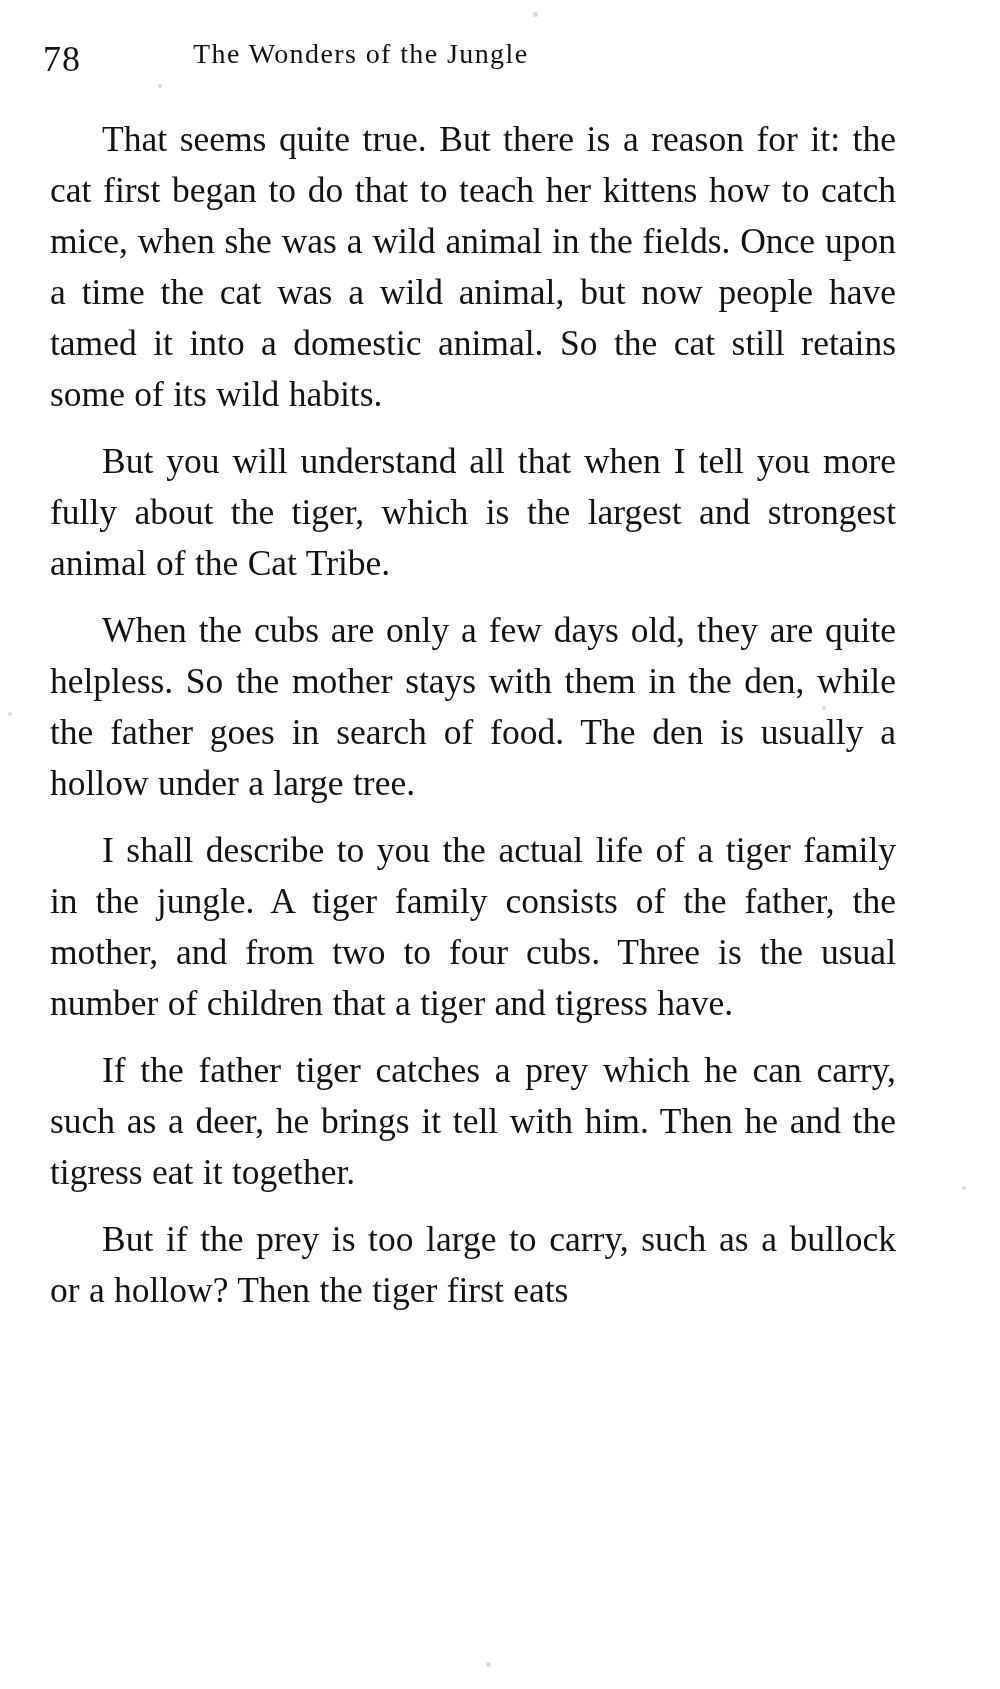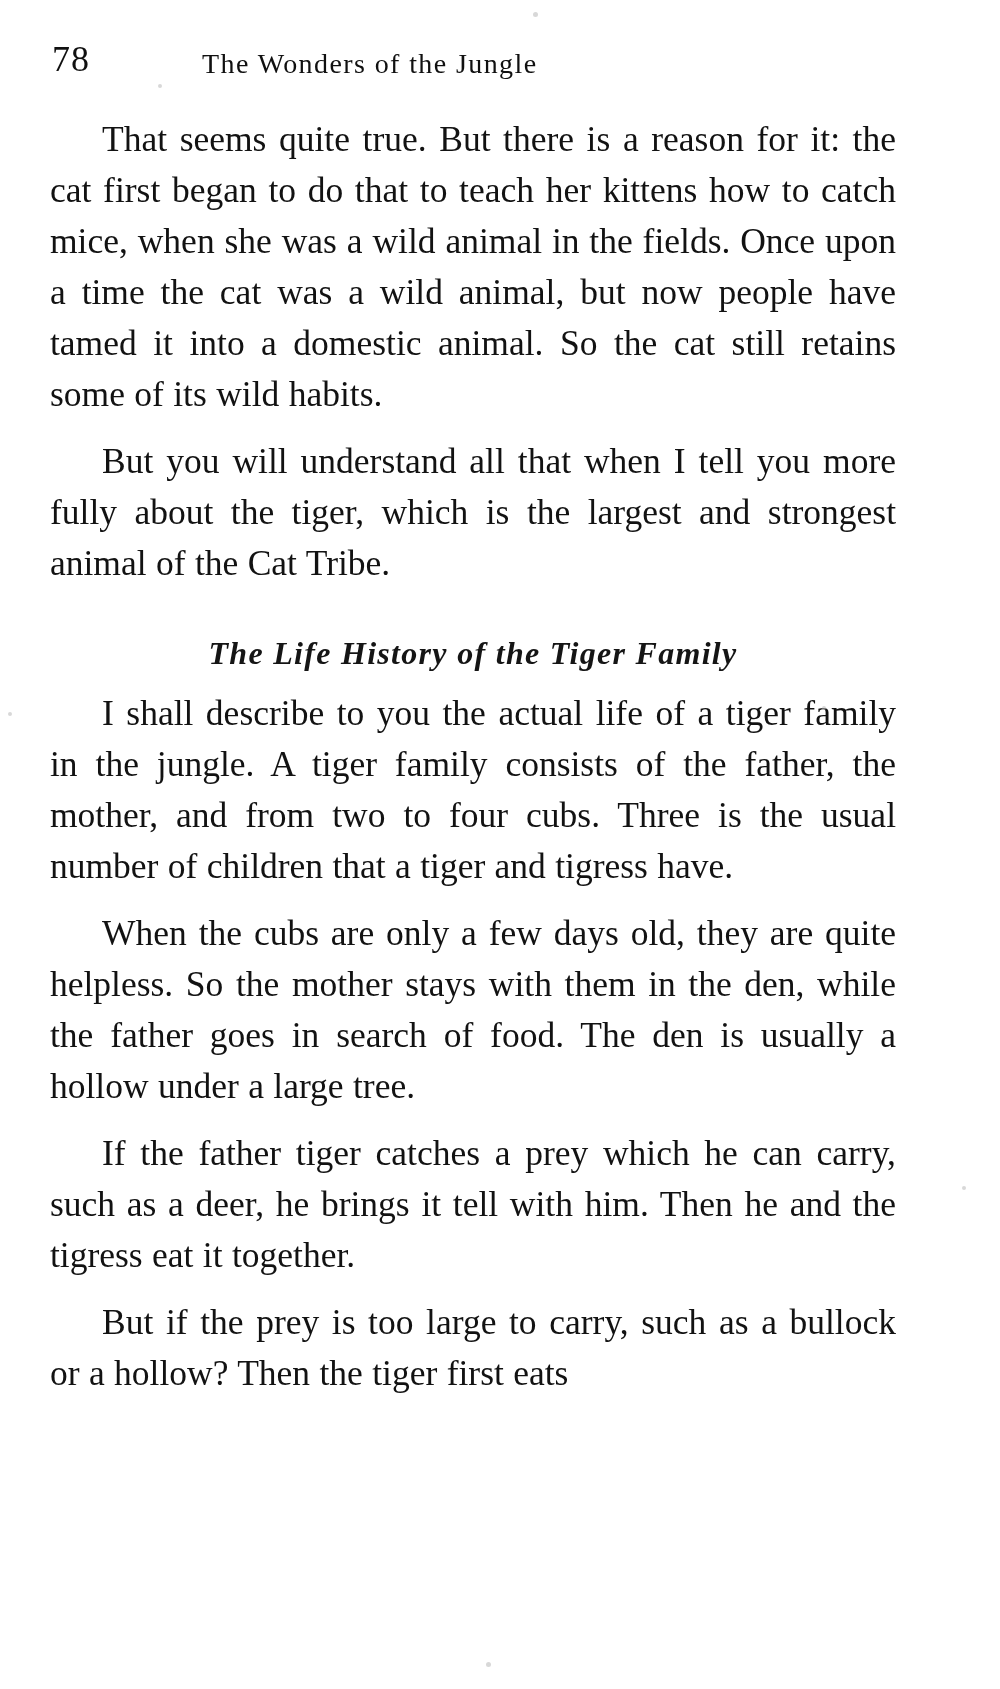--- a/index.html
+++ b/index.html
@@ -17,22 +17,22 @@
   }
   .page {
     position: relative;
     width: 1000px;
     height: 1689px;
     box-sizing: border-box;
     padding: 38px 60px 0 32px;
   }
   .page-header {
     display: flex;
-    align-items: flex-end;
-    margin: 0 0 34px 16px;
+    align-items: flex-start;
+    margin: 0 0 34px 7px;
     padding-left: 4px;
   }
   .folio {
     font-size: 36px;
     letter-spacing: 1px;
     width: 150px;
     flex: 0 0 150px;
     color: #101010;
   }
   .running-title {
@@ -87,21 +87,20 @@
 
   <div class="page-header">
     <div class="folio">78</div>
     <div class="running-title">The Wonders of the Jungle</div>
   </div>
 
   <div class="body-text">
     <p class="para">That seems quite true.   But there is a reason for it: the cat first began to do that to teach her kittens how to catch mice, when she was a wild animal in the fields.   Once upon a time the cat was a wild animal, but now people have tamed it into a domestic animal.   So the cat still retains some of its wild habits.</p>
     <p class="para">But you will understand all that when I tell you more fully about the tiger, which is the largest and strongest animal of the Cat Tribe.</p>
 
-    <h2 class="section-heading">The Life History of the Tiger Family</h2>
 
+    <p class="para">When the cubs are only a few days old, they are quite helpless.   So the mother stays with them in the den, while the father goes in search of food.   The den is usually a hollow under a large tree.</p>
     <p class="para">I shall describe to you the actual life of a tiger family in the jungle.   A tiger family consists of the father, the mother, and from two to four cubs.   Three is the usual number of children that a tiger and tigress have.</p>
-    <p class="para">When the cubs are only a few days old, they are quite helpless.   So the mother stays with them in the den, while the father goes in search of food.   The den is usually a hollow under a large tree.</p>
     <p class="para">If the father tiger catches a prey which he can carry, such as a deer, he brings it tell with him.   Then he and the tigress eat it together.</p>
     <p class="para">But if the prey is too large to carry, such as a bullock or a hollow?   Then the tiger first eats</p>
   </div>
 
 </div>
 
 </body></html>

